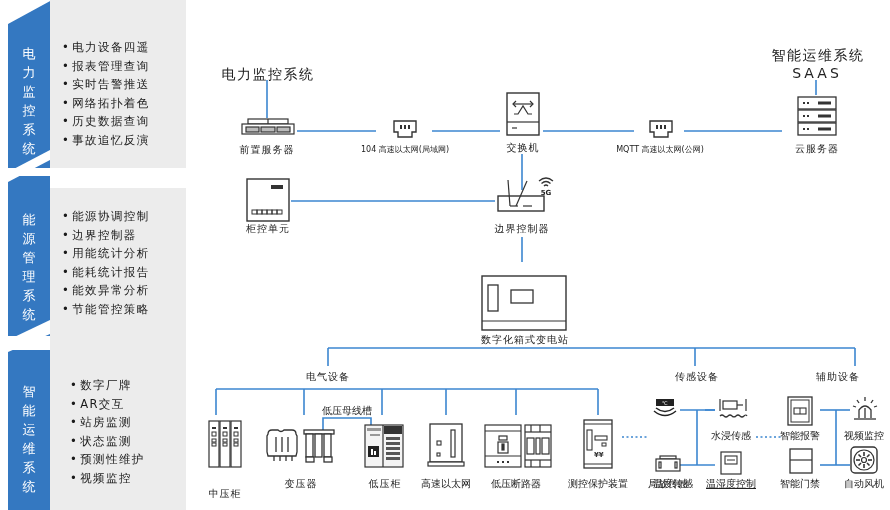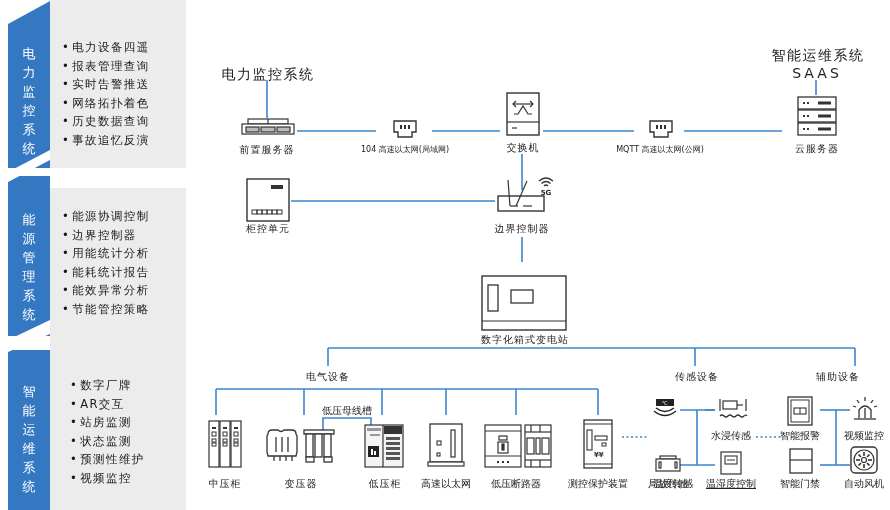--- a/index.html
+++ b/index.html
@@ -438,21 +438,21 @@
 
 <div class="lbl" style="left:268px;top:222px;">柜控单元</div>
 <div class="lbl" style="left:522px;top:222px;">边界控制器</div>
 <div class="lbl" style="left:525px;top:333px;">数字化箱式变电站</div>
 
 <div class="lbl" style="left:328px;top:370px;">电气设备</div>
 <div class="lbl" style="left:697px;top:370px;">传感设备</div>
 <div class="lbl" style="left:838px;top:370px;">辅助设备</div>
 <div class="lbl" style="left:347px;top:404px;letter-spacing:0;">低压母线槽</div>
 
-<div class="lbl" style="left:225px;top:477px;">中压柜</div>
+<div class="lbl" style="left:225px;top:487px;">中压柜</div>
 <div class="lbl" style="left:301px;top:477px;">变压器</div>
 <div class="lbl" style="left:385px;top:477px;">低压柜</div>
 <div class="lbl" style="left:446px;top:477px;letter-spacing:0;">高速以太网</div>
 <div class="lbl" style="left:516px;top:477px;letter-spacing:0;">低压断路器</div>
 <div class="lbl" style="left:598px;top:477px;letter-spacing:0;">测控保护装置</div>
 
 <div class="lbl" style="left:673px;top:429px;letter-spacing:0;margin-top:48px;">温度传感</div>
 <div class="lbl" style="left:731px;top:429px;letter-spacing:0;">水浸传感</div>
 <div class="lbl" style="left:668px;top:477px;letter-spacing:0;">局放传感</div>
 <div class="lbl" style="left:731px;top:477px;letter-spacing:0;text-decoration:underline;">温湿度控制</div>

